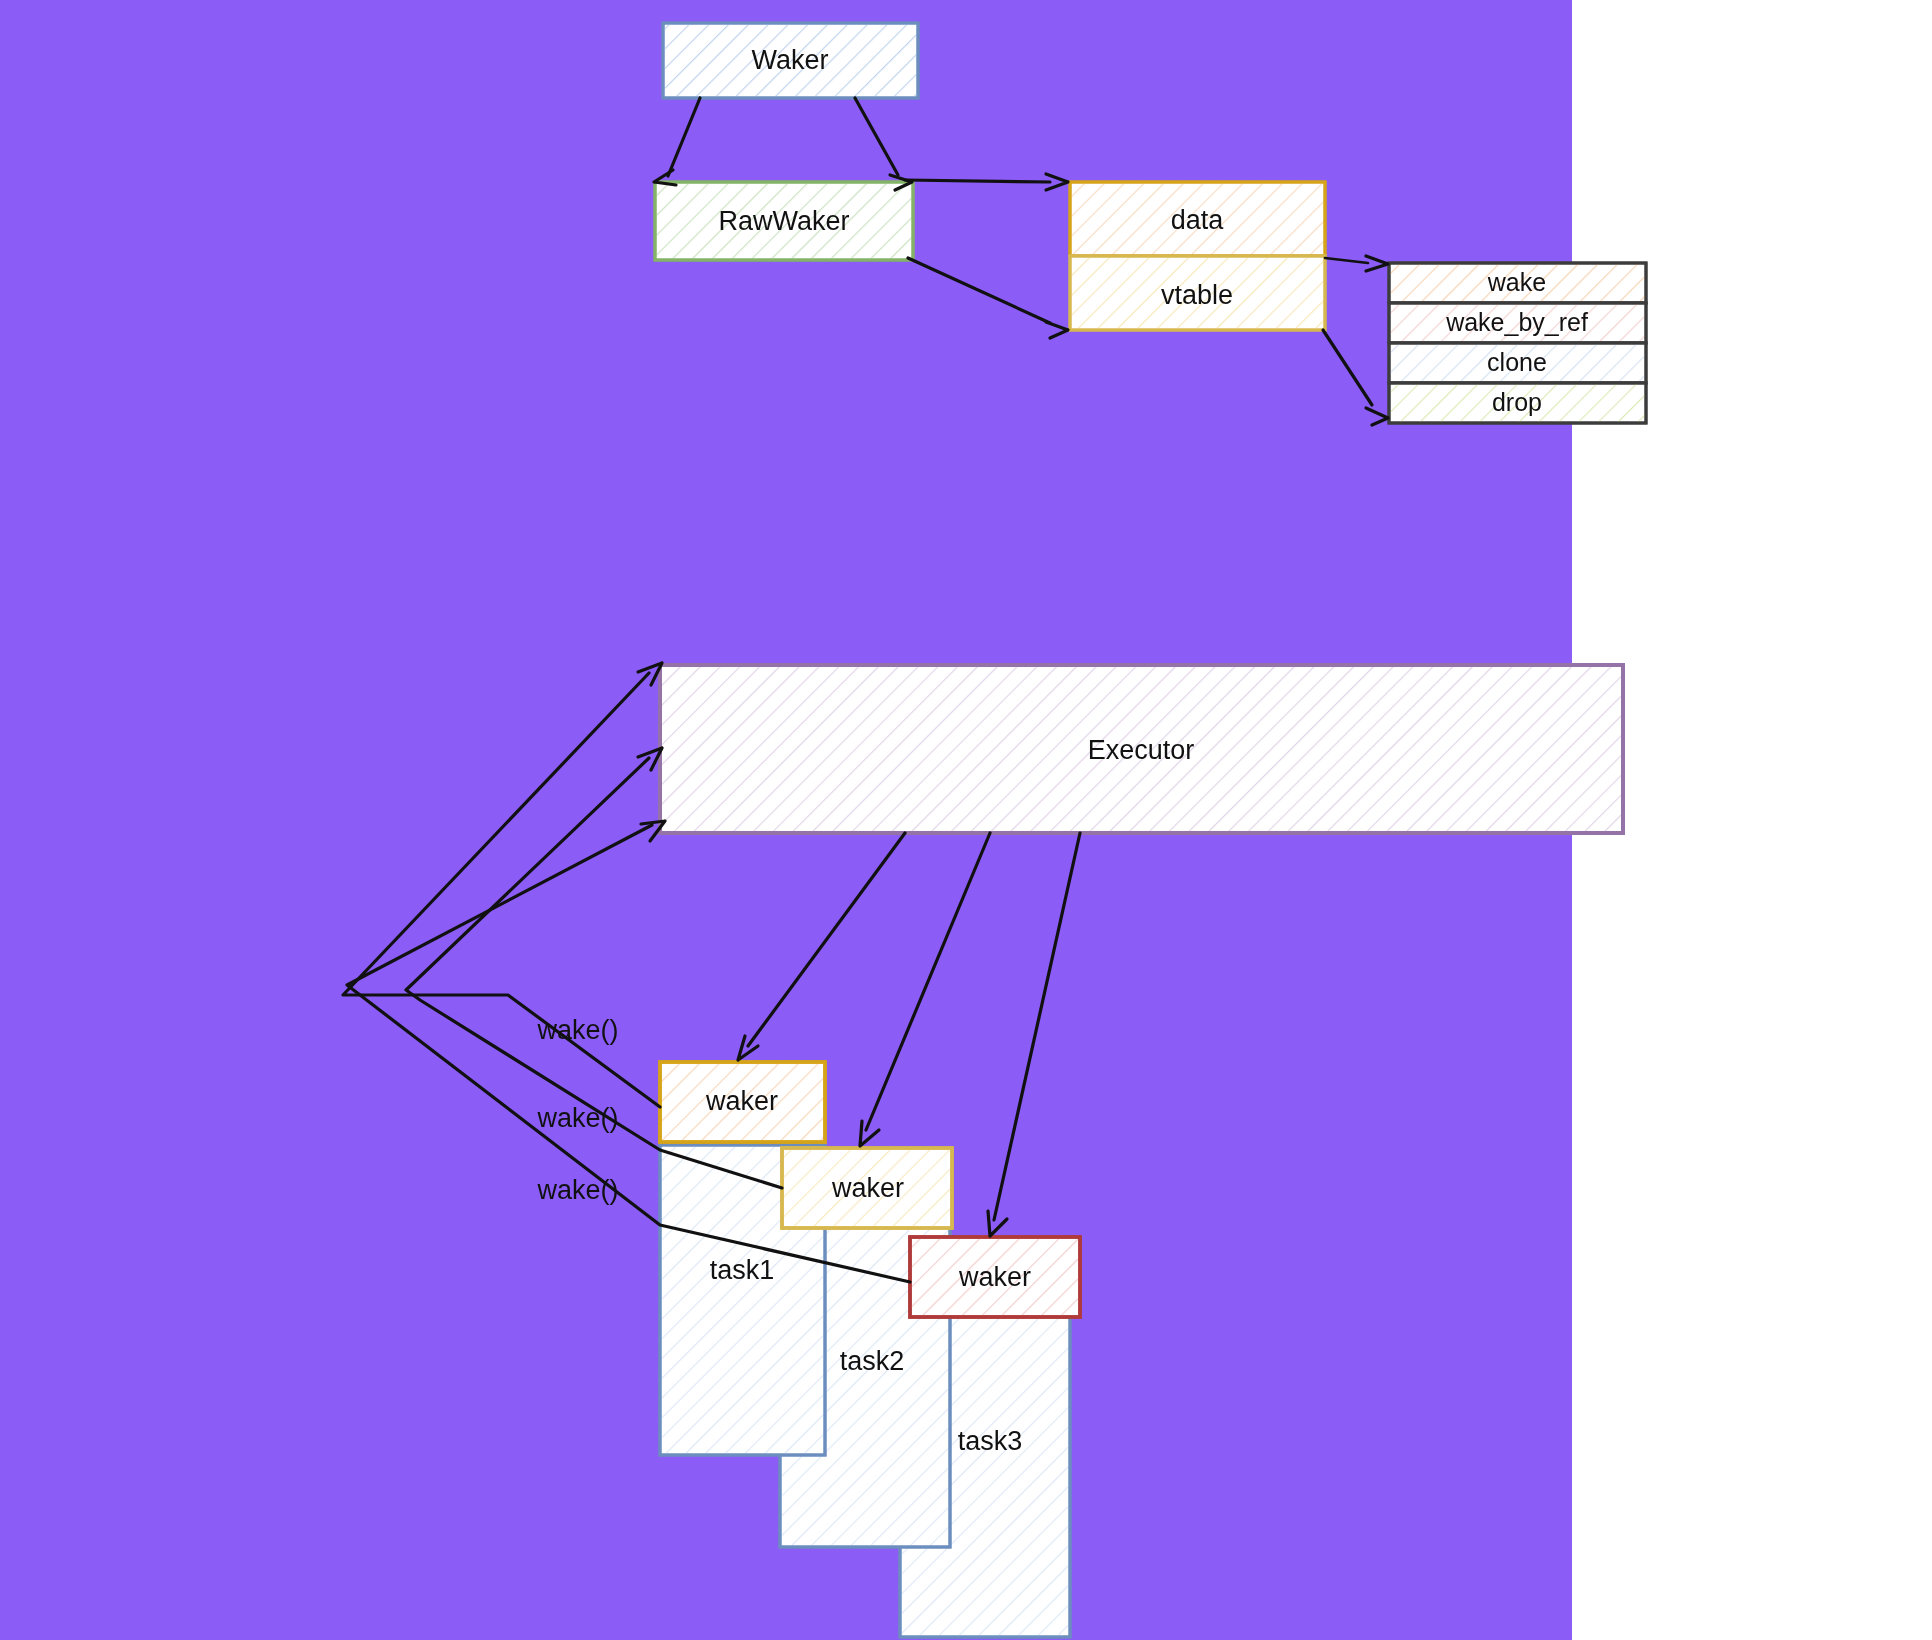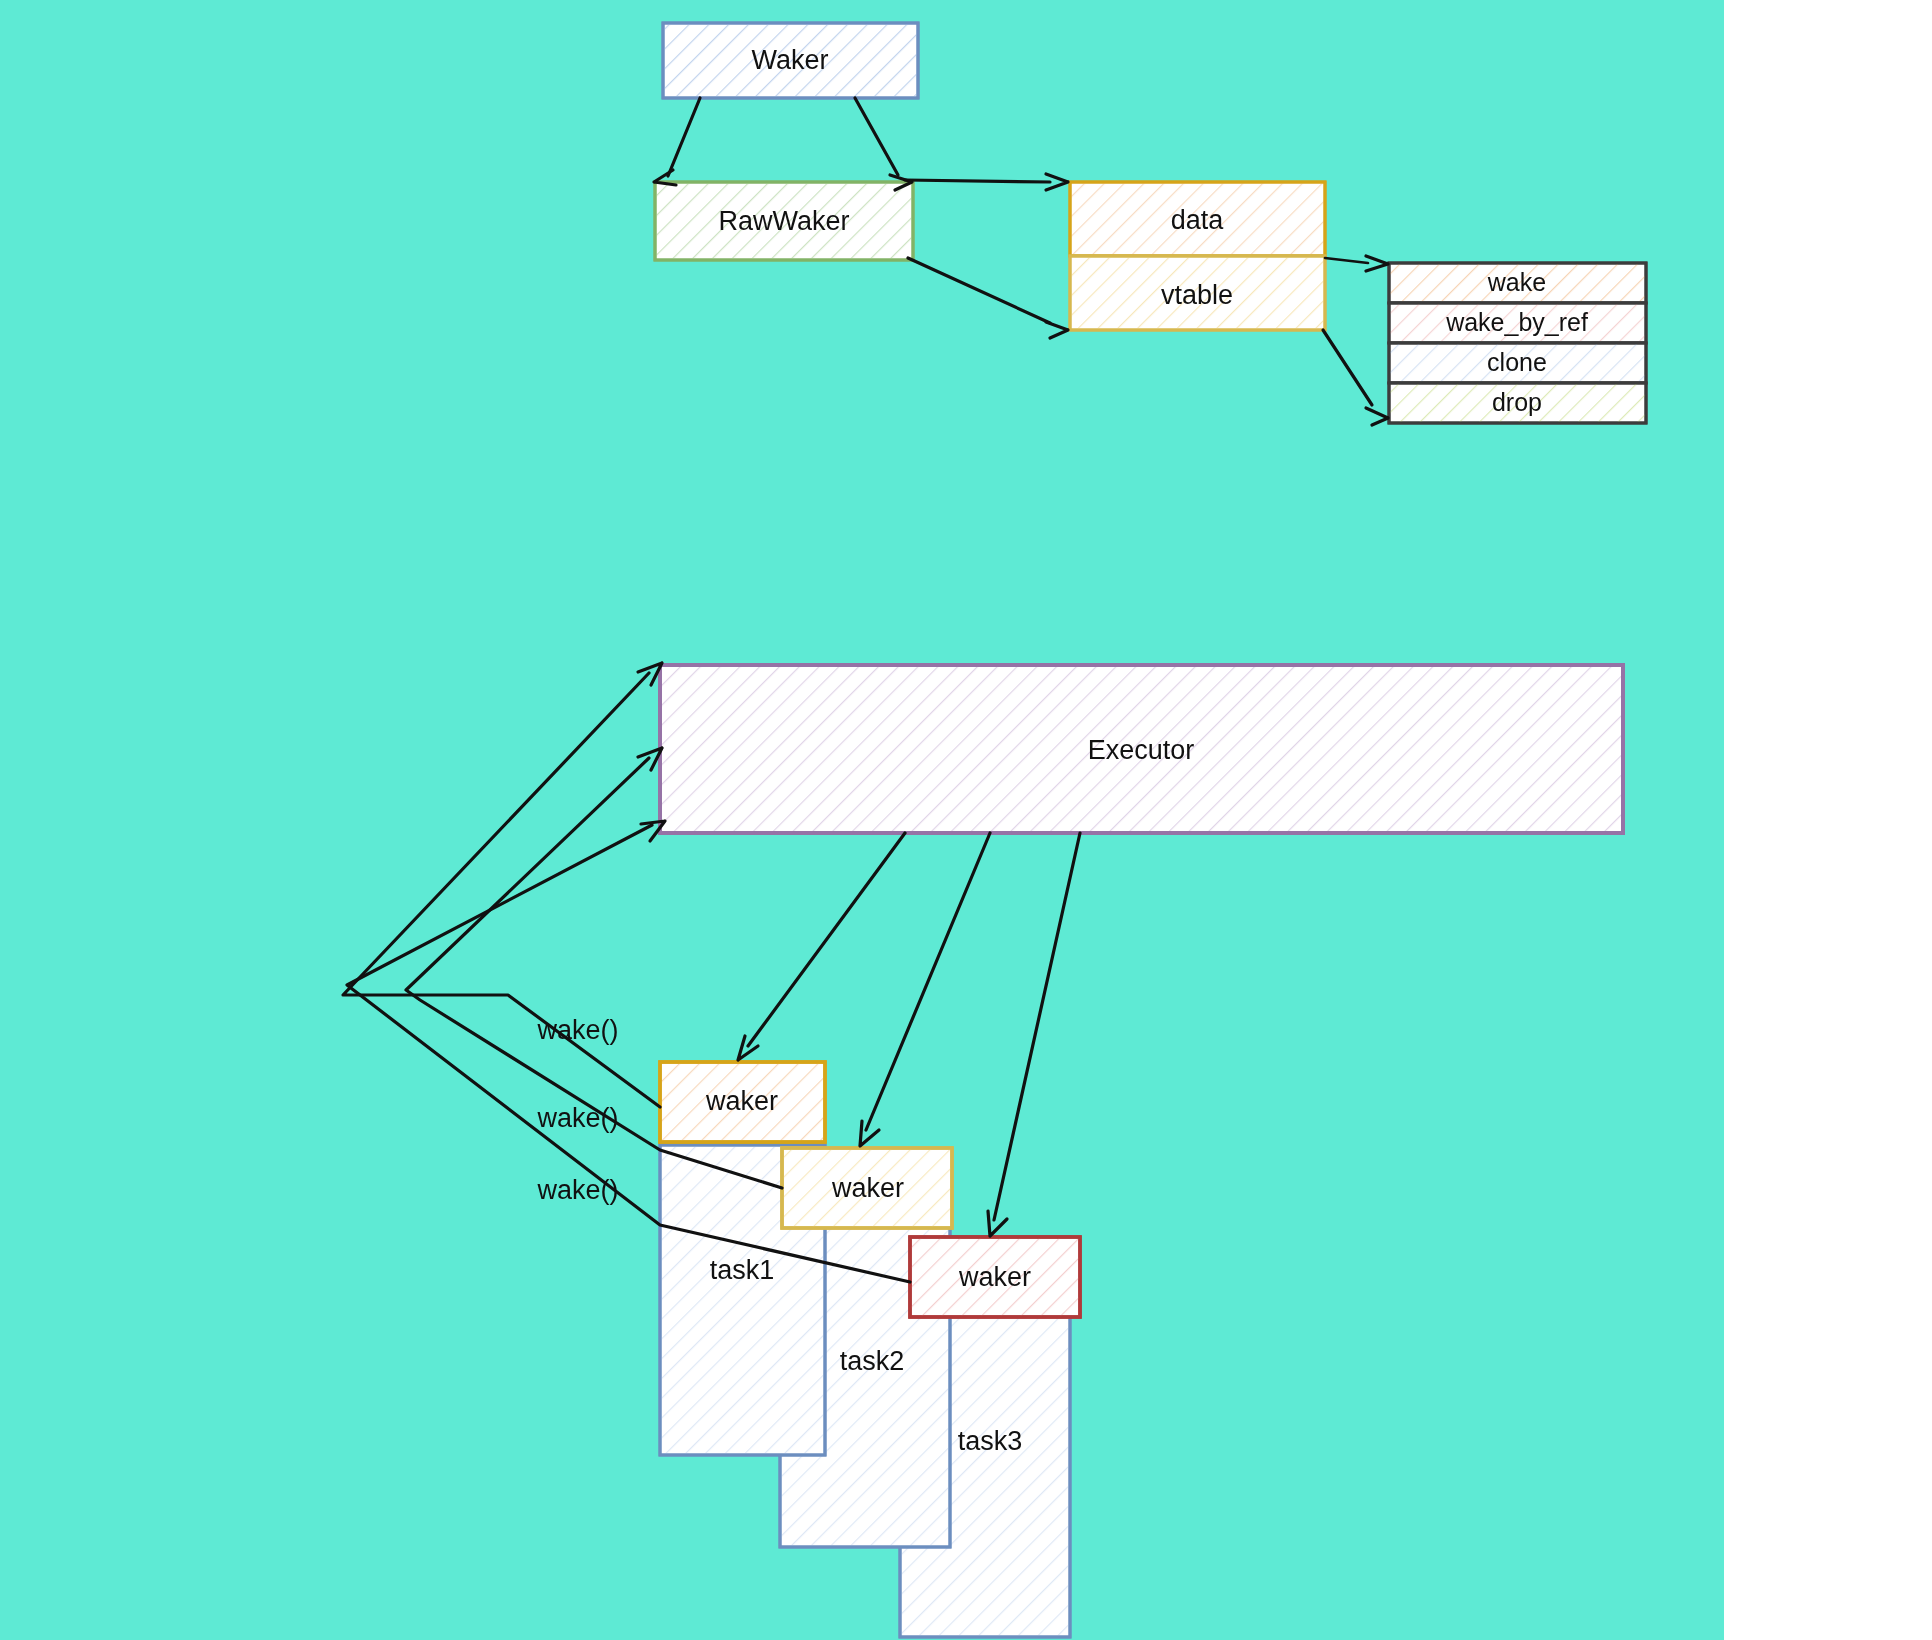--- a/index.html
+++ b/index.html
@@ -8,23 +8,23 @@
     background: #ffffff;
   }
   body {
     width: 1932px;
     height: 1640px;
     font-family: "Liberation Sans", sans-serif;
     overflow: hidden;
   }
   #canvas {
     position: relative;
-    width: 1724px;
+    width: 1572px;
     height: 1640px;
-    background: #5eead4;
+    background: #8b5cf6;
   }
   svg#diagram {
     position: absolute;
     top: 0;
     left: 0;
     width: 1932px;
     height: 1640px;
   }
   .box-label {
     font-family: "Liberation Sans", sans-serif;

